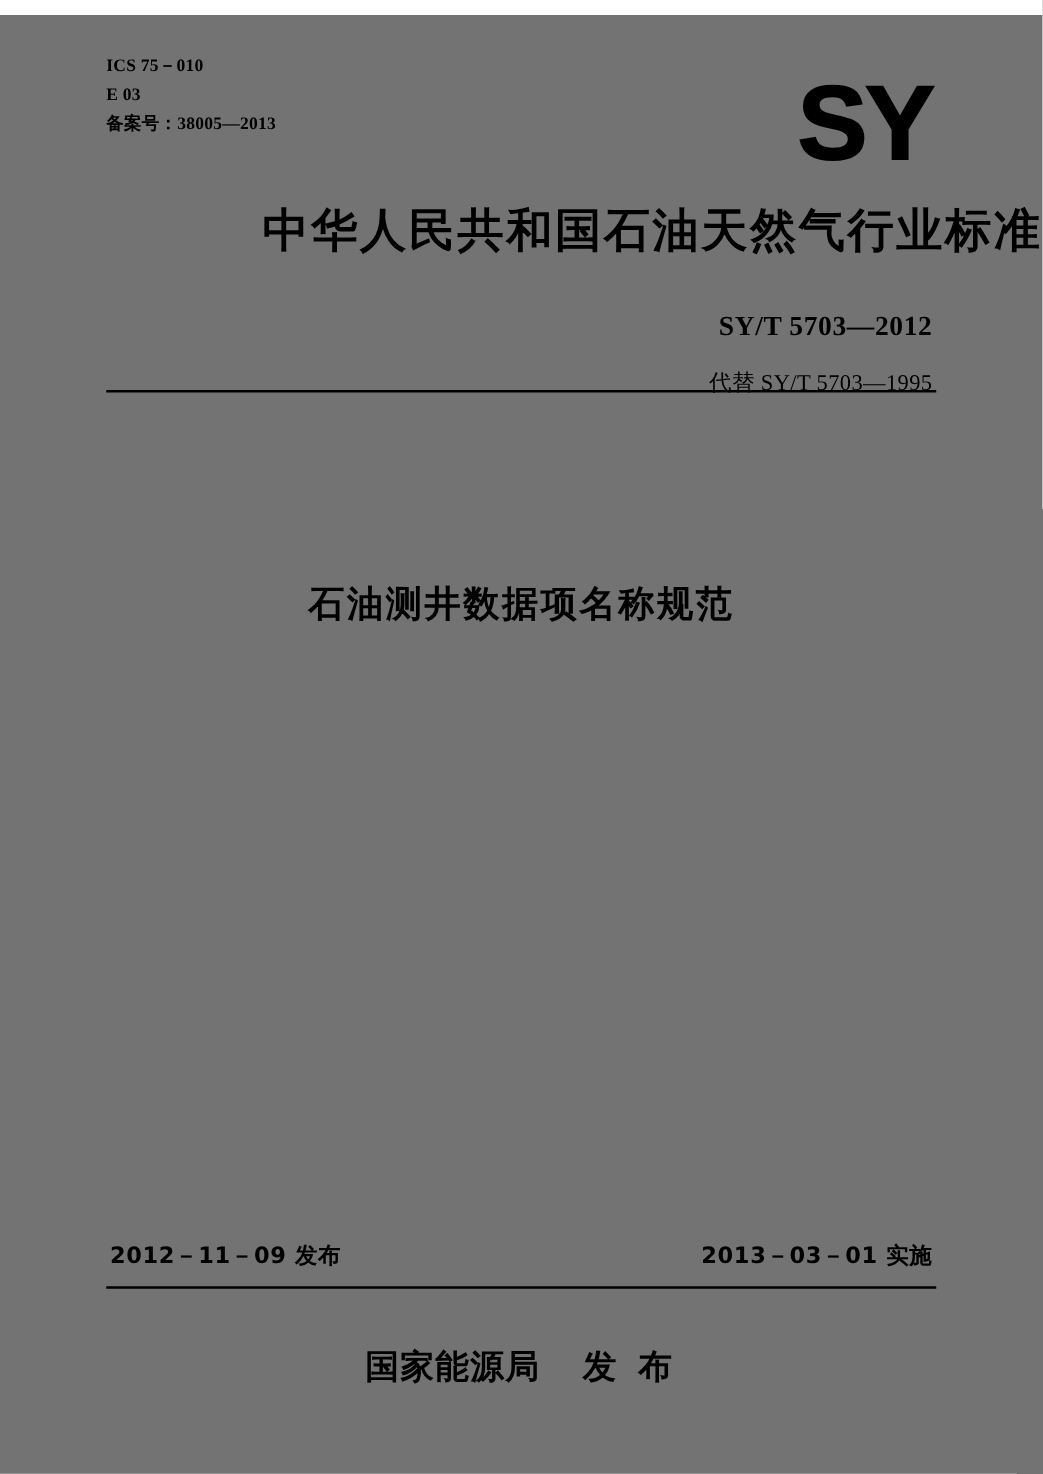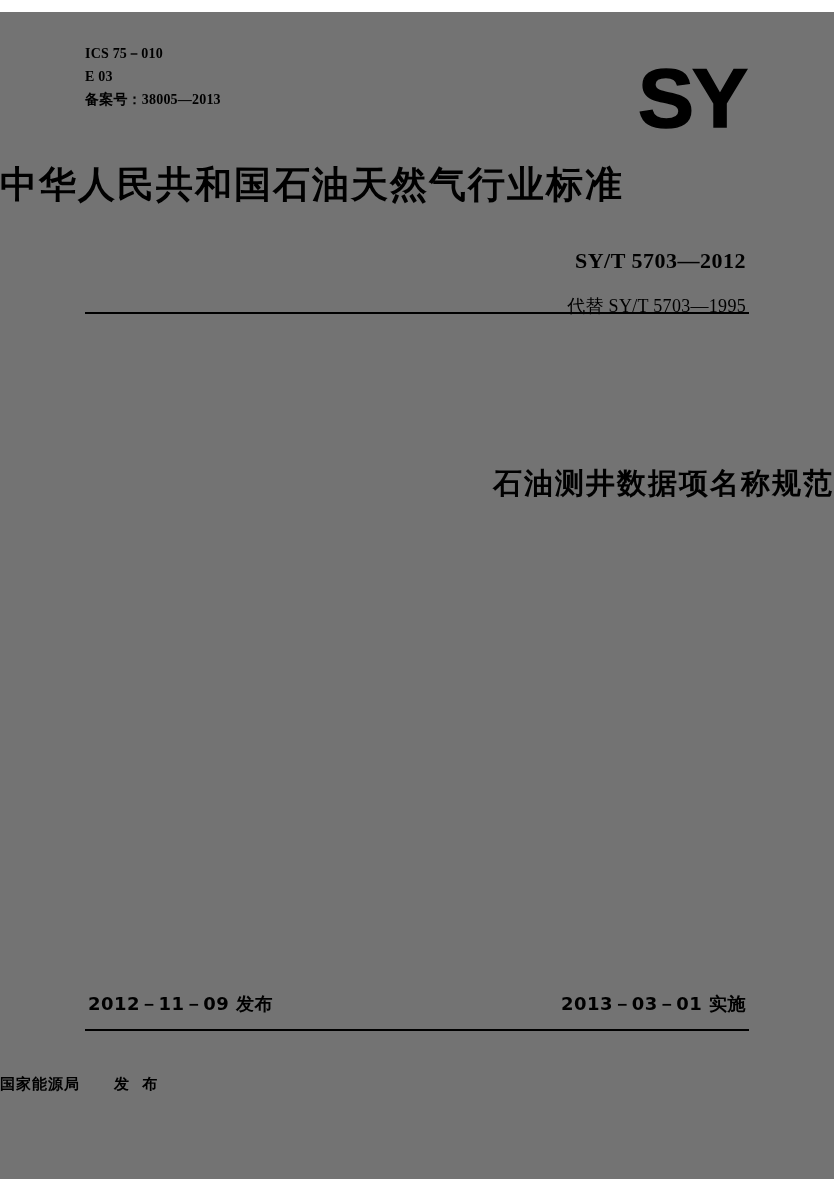--- a/index.html
+++ b/index.html
@@ -50,21 +50,21 @@
     color: #000;
     -webkit-text-stroke: 1.5px #000;
   }
 
   
   .std-title {
     position: absolute;
     left: 0;
     right: 0;
     top: 148px;
-    text-align: left;
+    text-align: right;
     font-family: Liberation Sans, sans-serif;
     font-weight: bold;
     font-size: 37px;
     letter-spacing: 2px;
     color: #000;
   }
 
   
   .std-no {
     position: absolute;
@@ -93,21 +93,21 @@
     border-top: 2px solid #000;
   }
   .rule-top { top: 300px; }
   .rule-bottom { top: 1017px; }
 
   
   .subject-cn {
     position: absolute;
     left: 0; right: 0;
     top: 452px;
-    text-align: right;
+    text-align: center;
     font-family: "DejaVu Sans", sans-serif;
     font-weight: bold;
     font-size: 29px;
     letter-spacing: 2px;
   }
   .subject-en {
     position: absolute;
     left: 0; right: 0;
     top: 527px;
     text-align: center;
@@ -136,24 +136,24 @@
     font-size: 18px;
     letter-spacing: 0.5px;
     margin-left: 30px;
   }
 
   
   .publisher {
     position: absolute;
     left: 0; right: 0;
     top: 1063px;
-    text-align: left;
+    text-align: center;
     font-family: "DejaVu Sans", sans-serif;
     font-weight: bold;
-    font-size: 15px;
+    font-size: 27px;
     letter-spacing: 1px;
   }
   .publisher .verb {
     display: inline-block;
     margin-left: 34px;
     letter-spacing: 4px;
   }
 </style>
 </head>
 <body>

